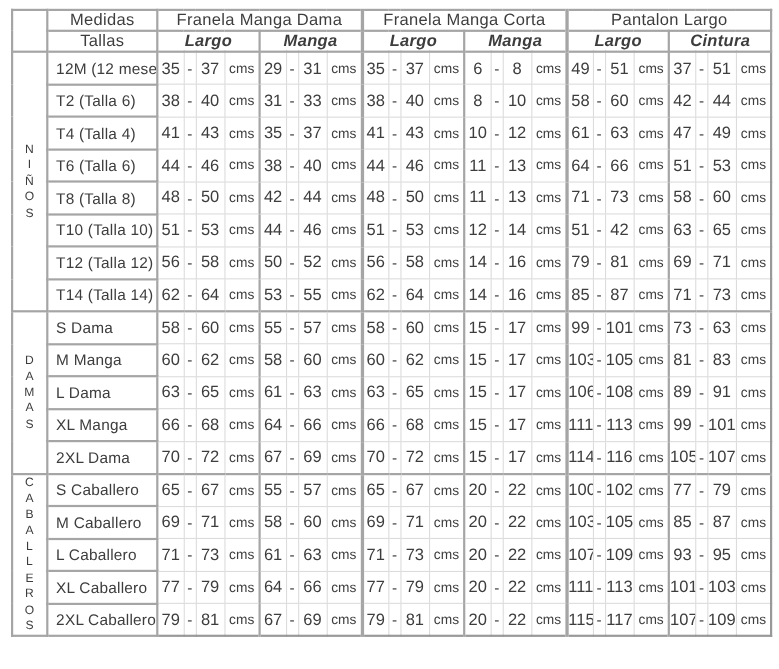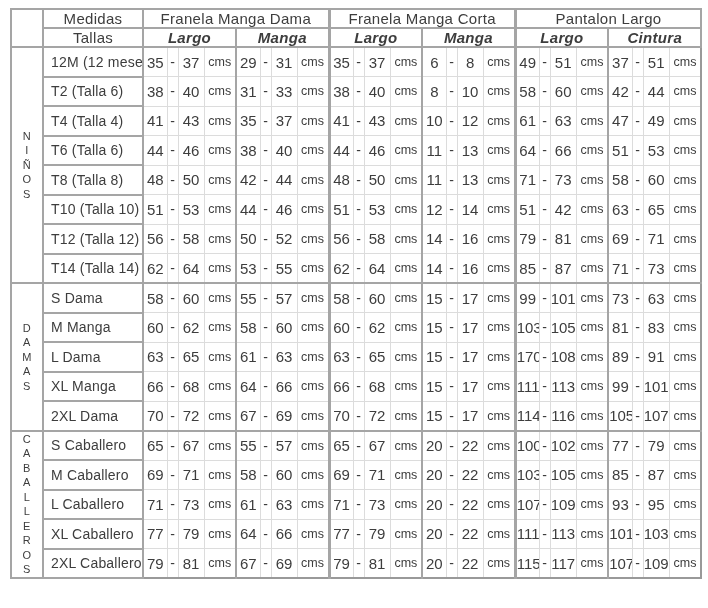--- a/index.html
+++ b/index.html
@@ -384,21 +384,21 @@
           <td class="num">63</td>
           <td class="unit">cms</td>
           <td class="num sbb">63</td>
           <td class="dash">-</td>
           <td class="num">65</td>
           <td class="unit">cms</td>
           <td class="num gb">15</td>
           <td class="dash">-</td>
           <td class="num">17</td>
           <td class="unit">cms</td>
-          <td class="num sbb">170</td>
+          <td class="num sbb">106</td>
           <td class="dash">-</td>
           <td class="num">108</td>
           <td class="unit">cms</td>
           <td class="num gb">89</td>
           <td class="dash">-</td>
           <td class="num">91</td>
           <td class="unit">cms</td>
         </tr>
         <tr>
           <td class="talla">XL Manga</td>

